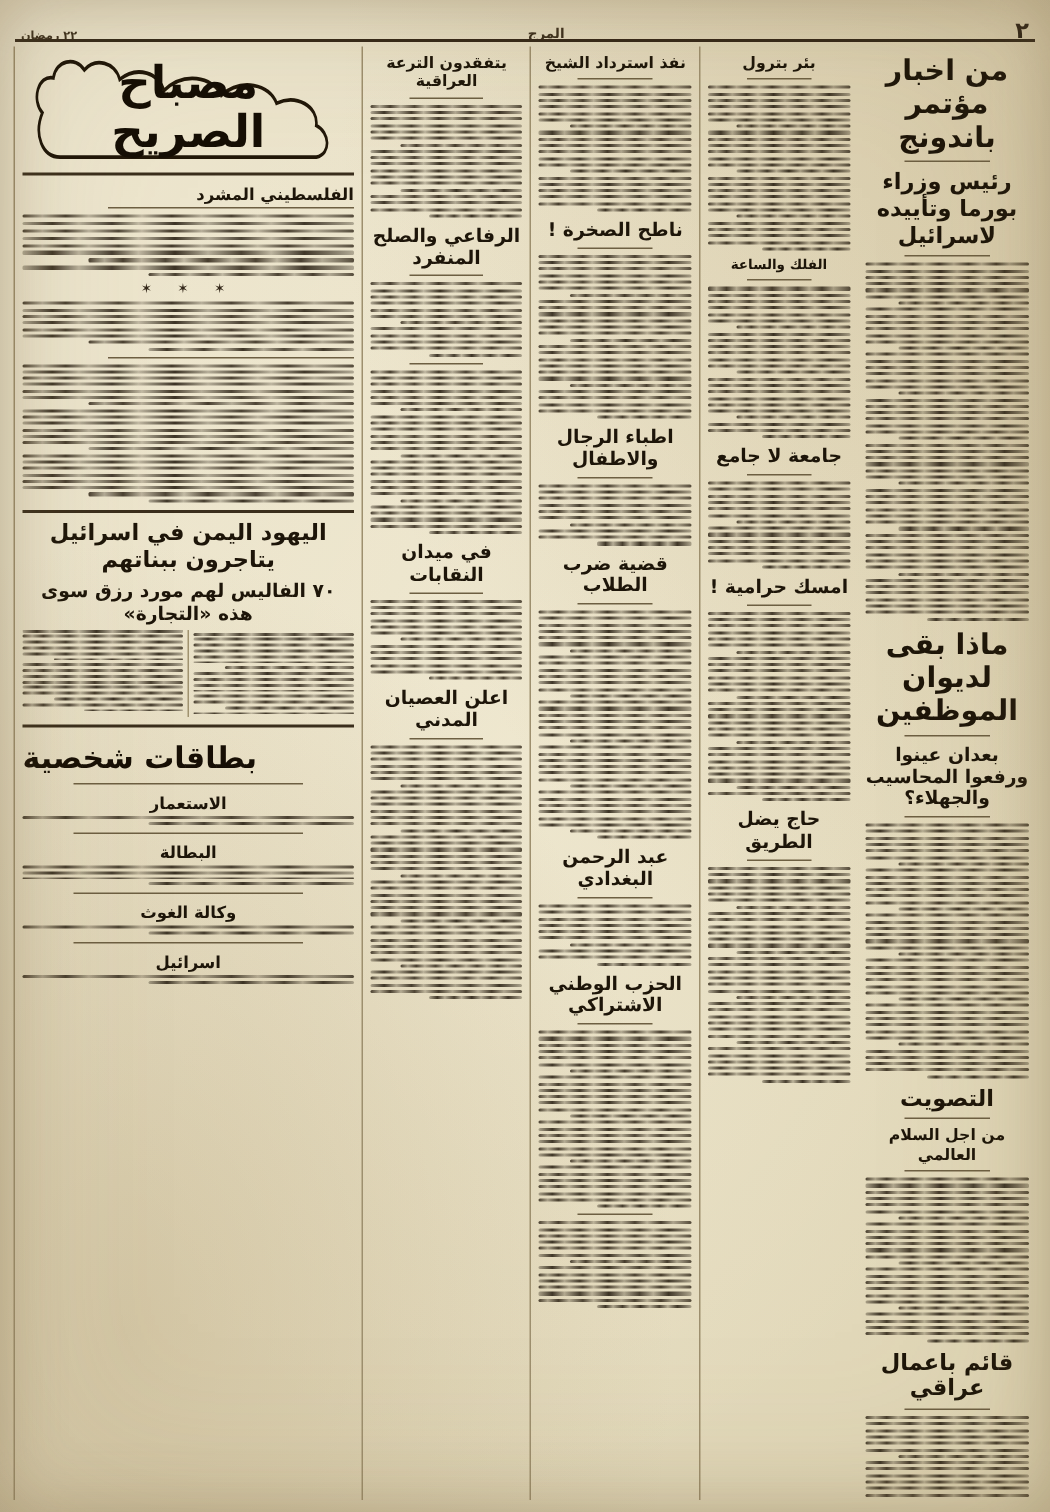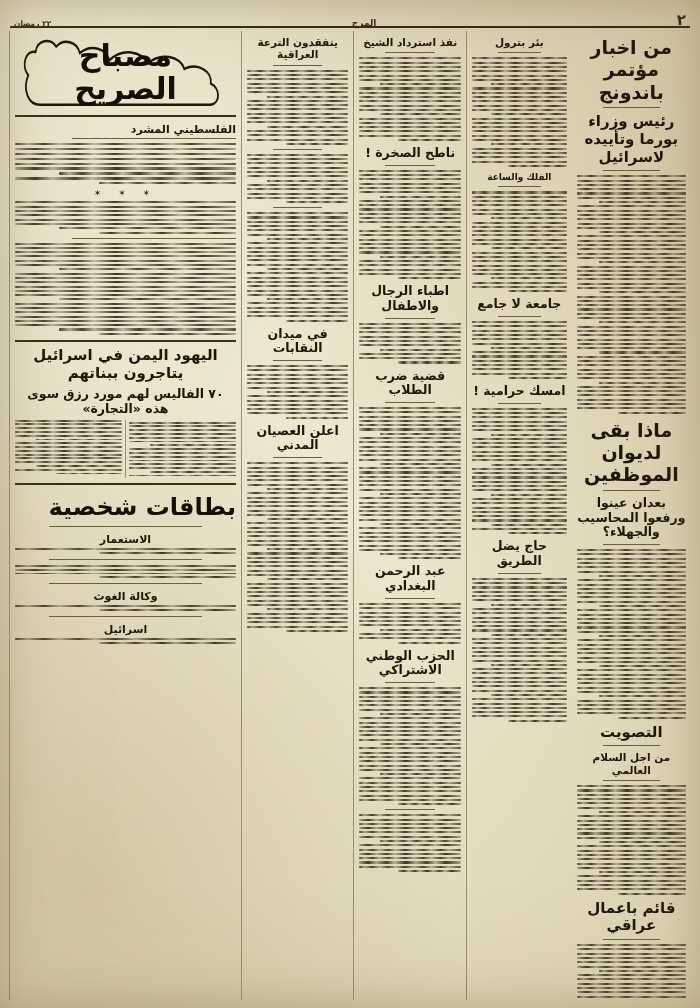--- a/index.html
+++ b/index.html
@@ -108,21 +108,21 @@
   .masthead .logotext{
     font-size:30px;font-weight:bold;color:#150e04;letter-spacing:1px;
     line-height:1.1;position:relative;z-index:2;
   }
   .masthead svg{position:absolute;left:0;top:0;width:100%;height:100%;z-index:1;}
 
   
   .kicker{font-size:11px;font-weight:bold;color:#1d1509;margin:6px 0 2px;}
   .kicker-line{border:0;border-top:1px solid #6d5f42;margin:0 0 4px;width:74%;}
   .sidebar-head{
-    font-size:24px;font-weight:bold;text-align:right;color:#170f05;margin:8px 0 2px;letter-spacing:1px;
+    font-size:20px;font-weight:bold;text-align:left;color:#170f05;margin:8px 0 2px;letter-spacing:1px;
   }
   .sb-item{font-size:11px;font-weight:bold;text-align:center;color:#1d1509;margin:6px 0 2px;}
   .sb-rule{border:0;border-top:1px solid #6d5f42;margin:5px 34px;}
 
   .twocol{column-count:2;column-gap:7px;column-rule:1px solid #a0926f;}
   .nobreak{break-inside:avoid;}
 </style>
 </head>
 <body>
 
@@ -647,20 +647,21 @@
             <span class="ln b" style="display:block"></span>
             <span class="ln" style="display:block"></span>
             <span class="ln b" style="display:block"></span>
             <span class="ln" style="display:block"></span>
             <span class="ln b w80" style="display:block"></span>
             <span class="ln" style="display:block"></span>
             <span class="ln b" style="display:block"></span>
             <span class="ln" style="display:block"></span>
             <span class="ln b w62" style="display:block"></span>
           </div>
+          <div class="hl md">الرفاعي والصلح المنفرد</div>
           <hr class="hrule short">
           <div class="body">
             <span class="ln" style="display:block"></span>
             <span class="ln b" style="display:block"></span>
             <span class="ln" style="display:block"></span>
             <span class="ln b" style="display:block"></span>
             <span class="ln" style="display:block"></span>
             <span class="ln b" style="display:block"></span>
             <span class="ln w80" style="display:block"></span>
             <span class="ln b" style="display:block"></span>
@@ -873,20 +874,21 @@
         <div id="sidebar-items">
             <div class="nobreak">
               <div class="sb-item">الاستعمار</div>
               <div class="body tight">
                 <span class="ln" style="display:block"></span>
                 <span class="ln b w62" style="display:block"></span>
               </div>
               <hr class="sb-rule">
             </div>
             <div class="nobreak">
+              <div class="sb-item">البطالة</div>
               <div class="body tight">
                 <span class="ln" style="display:block"></span>
                 <span class="ln b" style="display:block"></span>
                 <span class="ln" style="display:block"></span>
                 <span class="ln b w62" style="display:block"></span>
               </div>
               <hr class="sb-rule">
             </div>
             <div class="nobreak">
               <div class="sb-item">وكالة الغوث</div>

